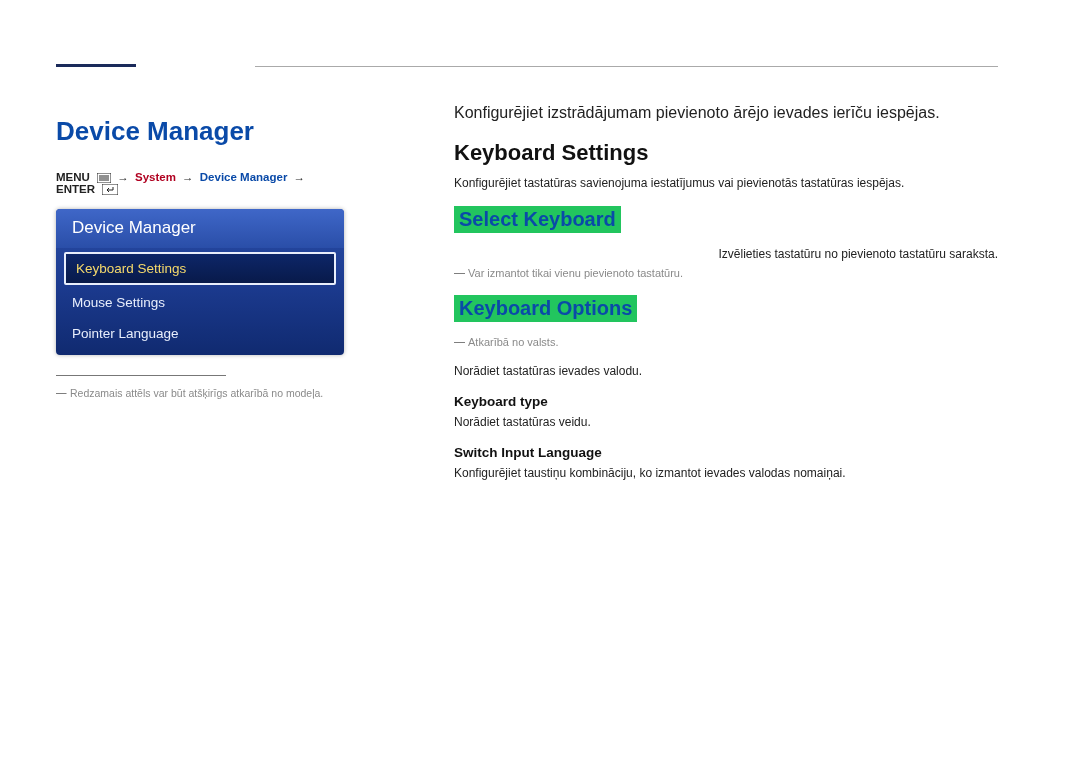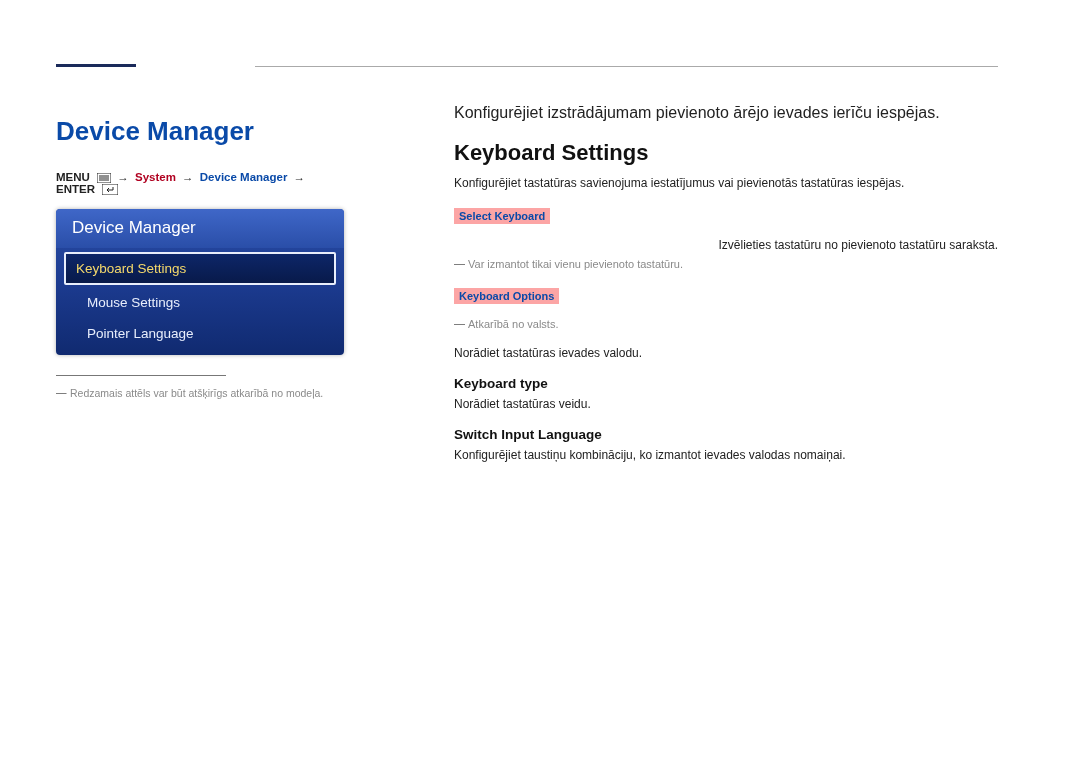--- a/index.html
+++ b/index.html
@@ -64,21 +64,21 @@
   .panel-header {
     background: linear-gradient(180deg, #3f67c8 0%, #2a4ea8 100%);
     color: #fff;
     font-size: 17px;
     font-weight: 400;
     padding: 9px 16px 10px;
   }
   .panel-item {
     color: #e8eefc;
     font-size: 13.5px;
-    padding: 8px 31px;
+    padding: 8px 16px;
     cursor: pointer;
   }
   .panel-item.selected {
     margin: 4px 8px 2px;
     padding: 7px 10px;
     border-radius: 2px;
     background: linear-gradient(180deg, #0d2668 0%, #081a4a 100%);
     border: 2px solid #e8eefc;
     color: #f5d96b;
     font-weight: 500;
@@ -123,23 +123,23 @@
     color: #111;
     margin-bottom: 10px;
   }
   .desc {
     font-size: 12px;
     color: #222;
     margin-bottom: 16px;
   }
   .h3 {
     display: inline-block;
-    background: #fca5a5;
+    background: #22c55e;
     color: #0a4aa8;
-    font-size: 11px;
+    font-size: 20px;
     font-weight: 700;
     padding: 2px 5px;
     margin-bottom: 8px;
   }
   .note {
     font-size: 11px;
     color: #8a8a8a;
     position: relative;
     padding-left: 14px;
     margin-bottom: 16px;

